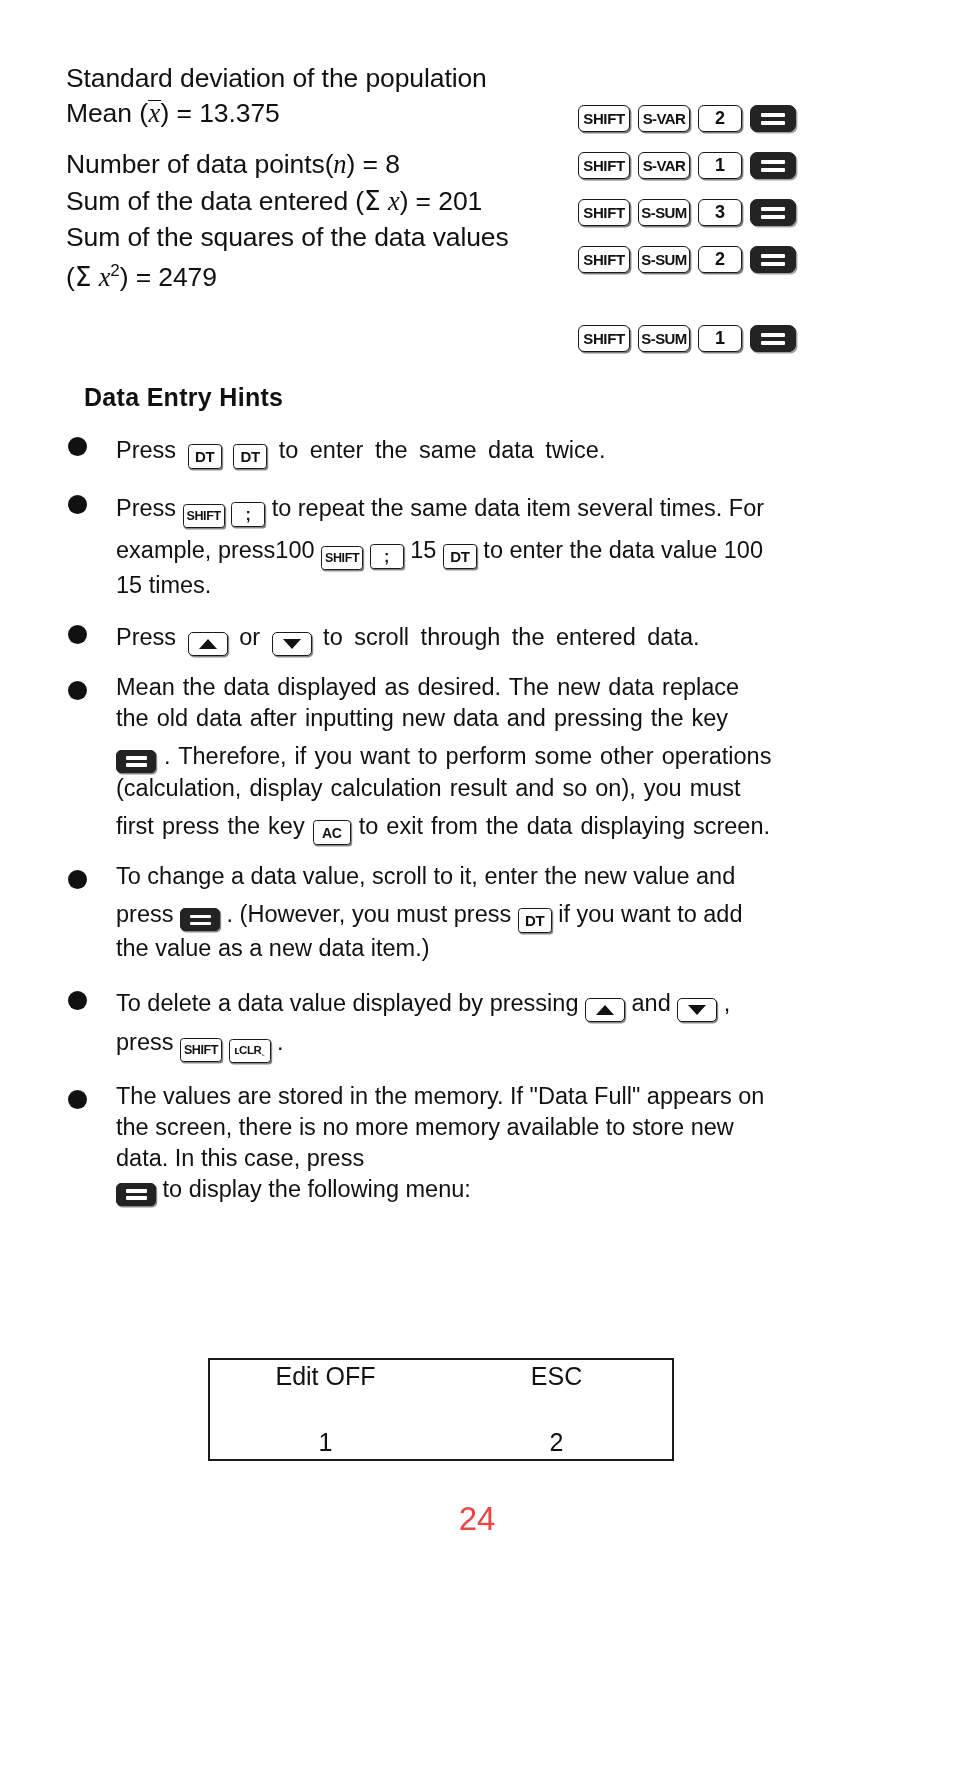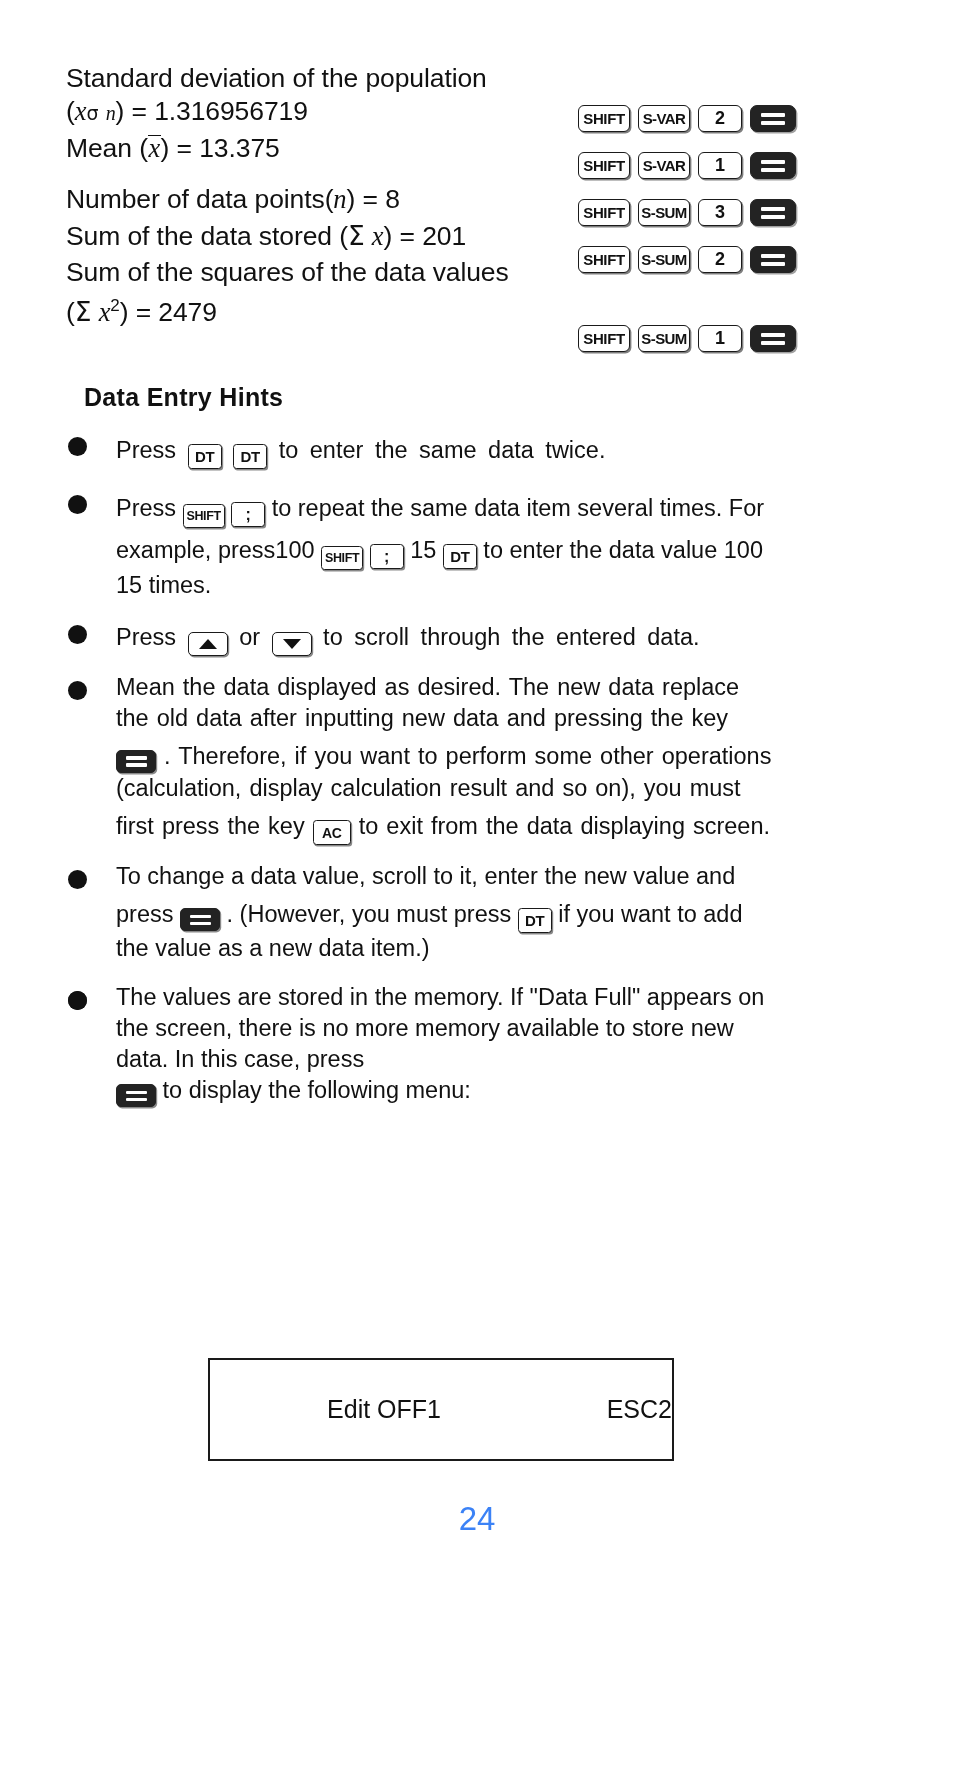--- a/index.html
+++ b/index.html
@@ -213,61 +213,60 @@
     top: 1358px;
     width: 466px;
     height: 103px;
     border: 2.4px solid #1a1a1a;
     box-sizing: border-box;
     display: flex;
   }
   .menu-cell {
     flex: 1;
     display: flex;
-    flex-direction: row;
+    flex-direction: column;
     align-items: center;
-    justify-content: flex-end;
+    justify-content: space-between;
     font-size: 25px;
     line-height: 33px;
     color: #111;
   }
 
   
   .pagenum {
     position: absolute;
     left: 0;
     top: 1500px;
     width: 954px;
     text-align: center;
     font-size: 33px;
-    color: #3b82f6;
+    color: #ef4444;
   }
 </style>
 </head>
 <body>
 
 <div class="page">
 
   <div class="results">
 
     <div class="res-text" style="margin-bottom:2px;">
       <span>Standard deviation of the population</span><br>
-      <span>(<span class="it">x</span><span class="sym" style="font-size:19px;">σ</span> <span class="sub">n</span><span>) = </span><span>1.316956719</span></span>
     </div>
 
     <div class="res-text" style="margin-bottom:18px;">
       <span>Mean (</span><span class="ovl">x</span><span>) = </span><span>13.375</span>
     </div>
 
     <div class="res-text" style="margin-bottom:3px;">
       <span>Number of data points(</span><span class="it">n</span><span>) = </span><span>8</span>
     </div>
 
     <div class="res-text" style="margin-bottom:3px;">
-      <span>Sum of the data stored (</span><span class="sym">Σ</span> <span class="it">x</span><span>) = </span><span>201</span>
+      <span>Sum of the data entered (</span><span class="sym">Σ</span> <span class="it">x</span><span>) = </span><span>201</span>
     </div>
 
     <div class="res-text">
       <span>Sum of the squares of the data values</span><br>
       <span>(<span class="sym">Σ</span> <span class="it">x</span><span class="sup">2</span><span>) = </span><span>2479</span></span>
     </div>
   </div>
 
   <div class="key-col">
 
@@ -371,20 +370,25 @@
       <span><span>To  change  a  data  value,  scroll  to  it,  enter  the  new value and press </span><span class="ikey ikey-eq">
             <span class="eq-bars">
               <i></i>
               <i></i>
             </span>
           </span><span> . (However, you must press </span><span class="ikey ikey-dt">DT</span><span> if you want to add the value as a new data item.)</span></span>
     </div>
 
     <div class="hint" style="margin-bottom:18px;">
       <span class="bullet"></span>
+      <span><span>To delete a data value displayed by pressing </span><span class="ikey ikey-arrow">
+            <span class="arrow-up"></span>
+          </span><span> and </span><span class="ikey ikey-arrow">
+            <span class="arrow-dn"></span>
+          </span><span> , press </span><span class="ikey ikey-shift">SHIFT</span> <span class="ikey ikey-clr">ʟ<span>CLR</span>˻</span><span> .</span></span>
     </div>
 
     <div class="hint">
       <span class="bullet"></span>
       <span><span>The  values  are  stored  in  the  memory.  If  "Data  Full" appears  on  the  screen,  there  is  no  more  memory available  to  store  new  data.  In  this  case,  press </span><br><span class="ikey ikey-eq" style="margin-top:4px;">
             <span class="eq-bars">
               <i></i>
               <i></i>
             </span>
           </span><span> to display the following menu:</span></span>

